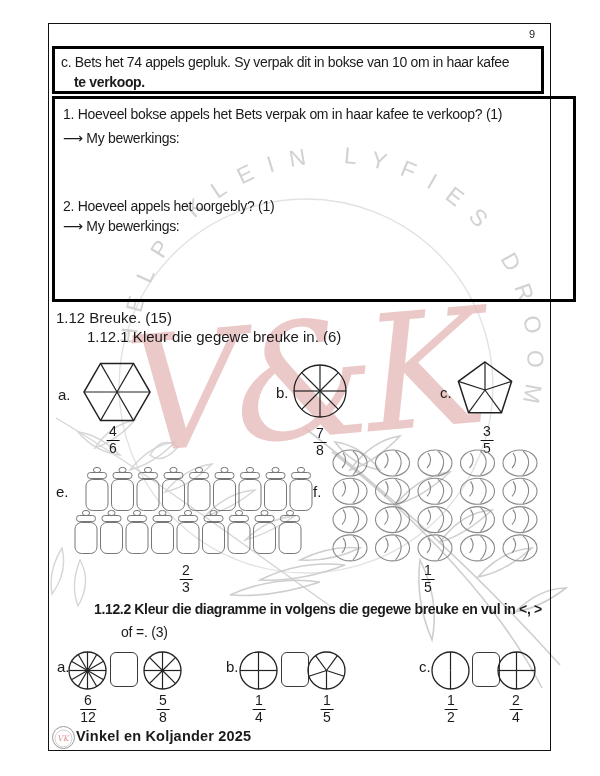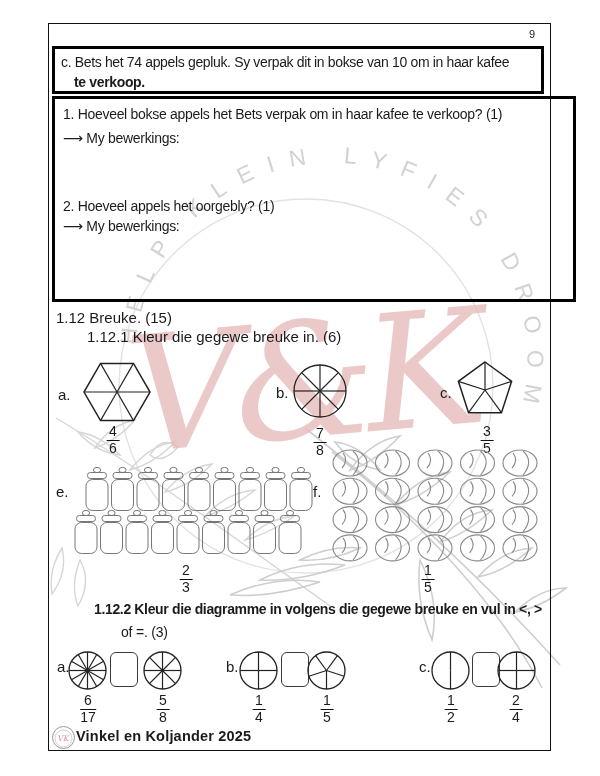--- a/index.html
+++ b/index.html
@@ -374,21 +374,21 @@
       <line x1="20.5" y1="20.5" x2="33.58147545195113" y2="7.418524548048872" stroke="#222" stroke-width="1.2"></line>
       <line x1="20.5" y1="20.5" x2="39" y2="20.5" stroke="#222" stroke-width="1.2"></line>
       <line x1="20.5" y1="20.5" x2="33.58147545195113" y2="33.58147545195113" stroke="#222" stroke-width="1.2"></line>
       <line x1="20.5" y1="20.5" x2="20.5" y2="39" stroke="#222" stroke-width="1.2"></line>
       <line x1="20.5" y1="20.5" x2="7.418524548048872" y2="33.58147545195113" stroke="#222" stroke-width="1.2"></line>
       <line x1="20.5" y1="20.5" x2="2" y2="20.500000000000004" stroke="#222" stroke-width="1.2"></line>
       <line x1="20.5" y1="20.5" x2="7.418524548048868" y2="7.418524548048872" stroke="#222" stroke-width="1.2"></line>
     </svg>
   <div class="frac" style="left:88px; top:693px;">
     <span class="num">6</span>
-    <span class="den">17</span>
+    <span class="den">12</span>
   </div>
   <div class="frac" style="left:163px; top:693px;">
     <span class="num">5</span>
     <span class="den">8</span>
   </div>
 
   <span class="abs lbl" style="left:226px; top:658px;">b.</span>
   <svg class="abs" style="left:238px; top:650px;" width="41" height="41">
       <circle cx="20.5" cy="20.5" r="18.5" fill="none" stroke="#222" stroke-width="1.3"></circle>
       <line x1="20.5" y1="20.5" x2="20.5" y2="2" stroke="#222" stroke-width="1.2"></line>

